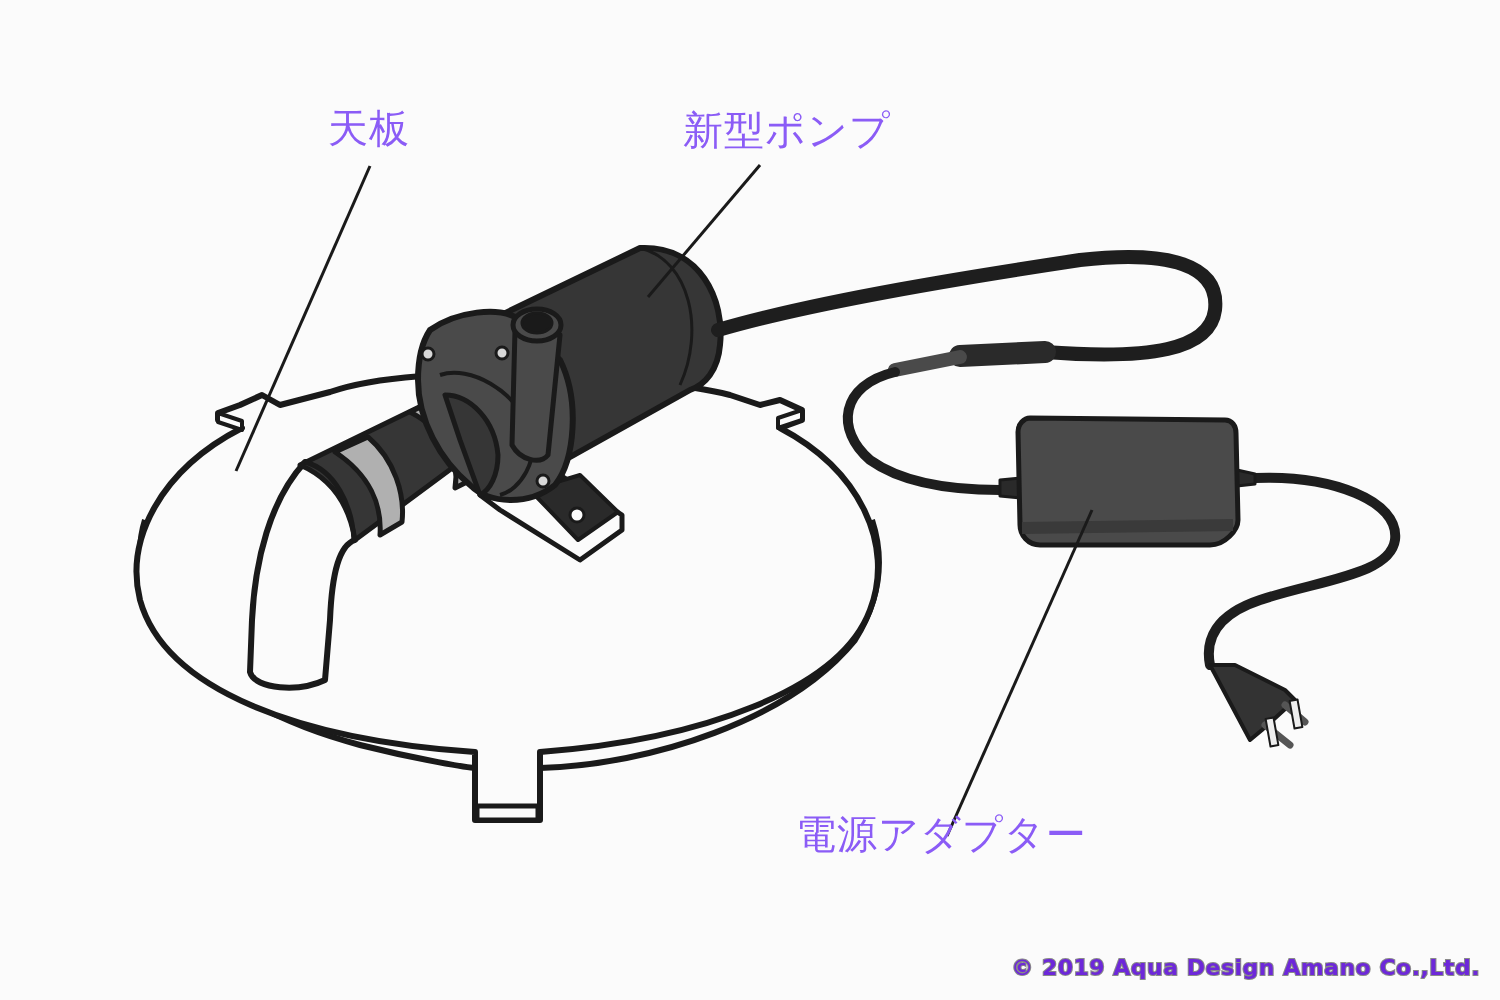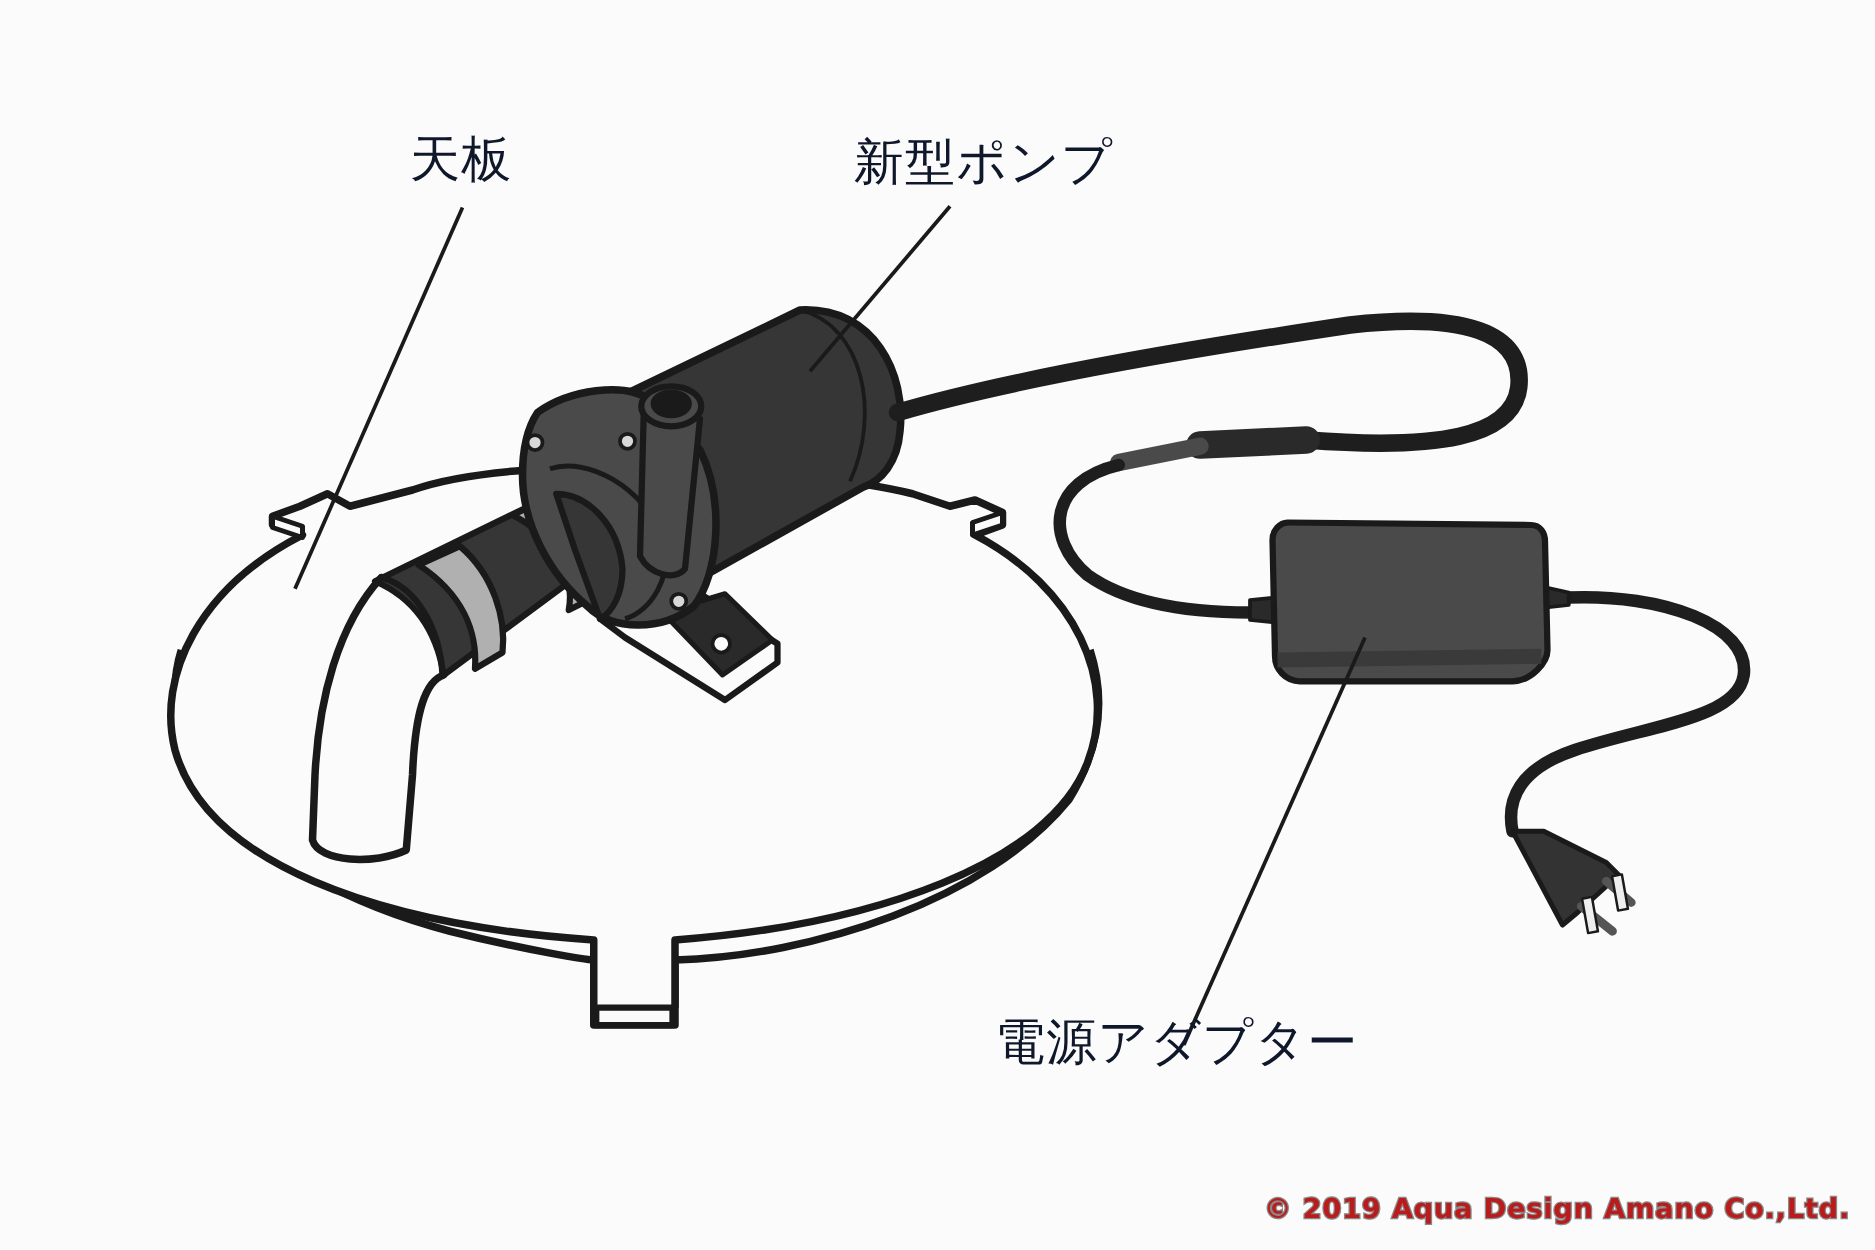--- a/index.html
+++ b/index.html
@@ -2,29 +2,29 @@
 <html><head>
 <meta charset="utf-8">
 <style>
   html, body { margin:0; padding:0; }
   body {
     width:1500px; height:1000px; background:#fbfbfb; position:relative; overflow:hidden;
     font-family: "DejaVu Sans", sans-serif;
   }
   #stage { position:absolute; left:0; top:0; width:1500px; height:1000px; }
   .label {
-    position:absolute; color:#0f172a; font-size:40px; line-height:1; letter-spacing:1px;
+    position:absolute; color:#8b5cf6; font-size:40px; line-height:1; letter-spacing:1px;
     font-family: "DejaVu Sans", sans-serif; white-space:nowrap;
   }
   #lbl-top-plate { left:328px; top:108px; }
   #lbl-pump { left:683px; top:110px; }
   #lbl-adapter { left:796px; top:814px; }
   #copyright {
     position:absolute; right:20px; top:955px; font-size:22px; font-weight:bold;
-    font-family: "DejaVu Sans", sans-serif; color:#b91c1c;
+    font-family: "DejaVu Sans", sans-serif; color:#6d28d9;
     -webkit-text-stroke: 2px #8a8a8a; paint-order: stroke fill;
     text-shadow: 0 0 1px #8a8a8a; letter-spacing:0.5px; white-space:nowrap;
   }
 </style>
 </head>
 <body>
 
 <svg id="stage" viewBox="0 0 1500 1000" xmlns="http://www.w3.org/2000/svg">
 
   <g stroke="#1a1a1a" stroke-linejoin="round" fill="#fbfbfb">

